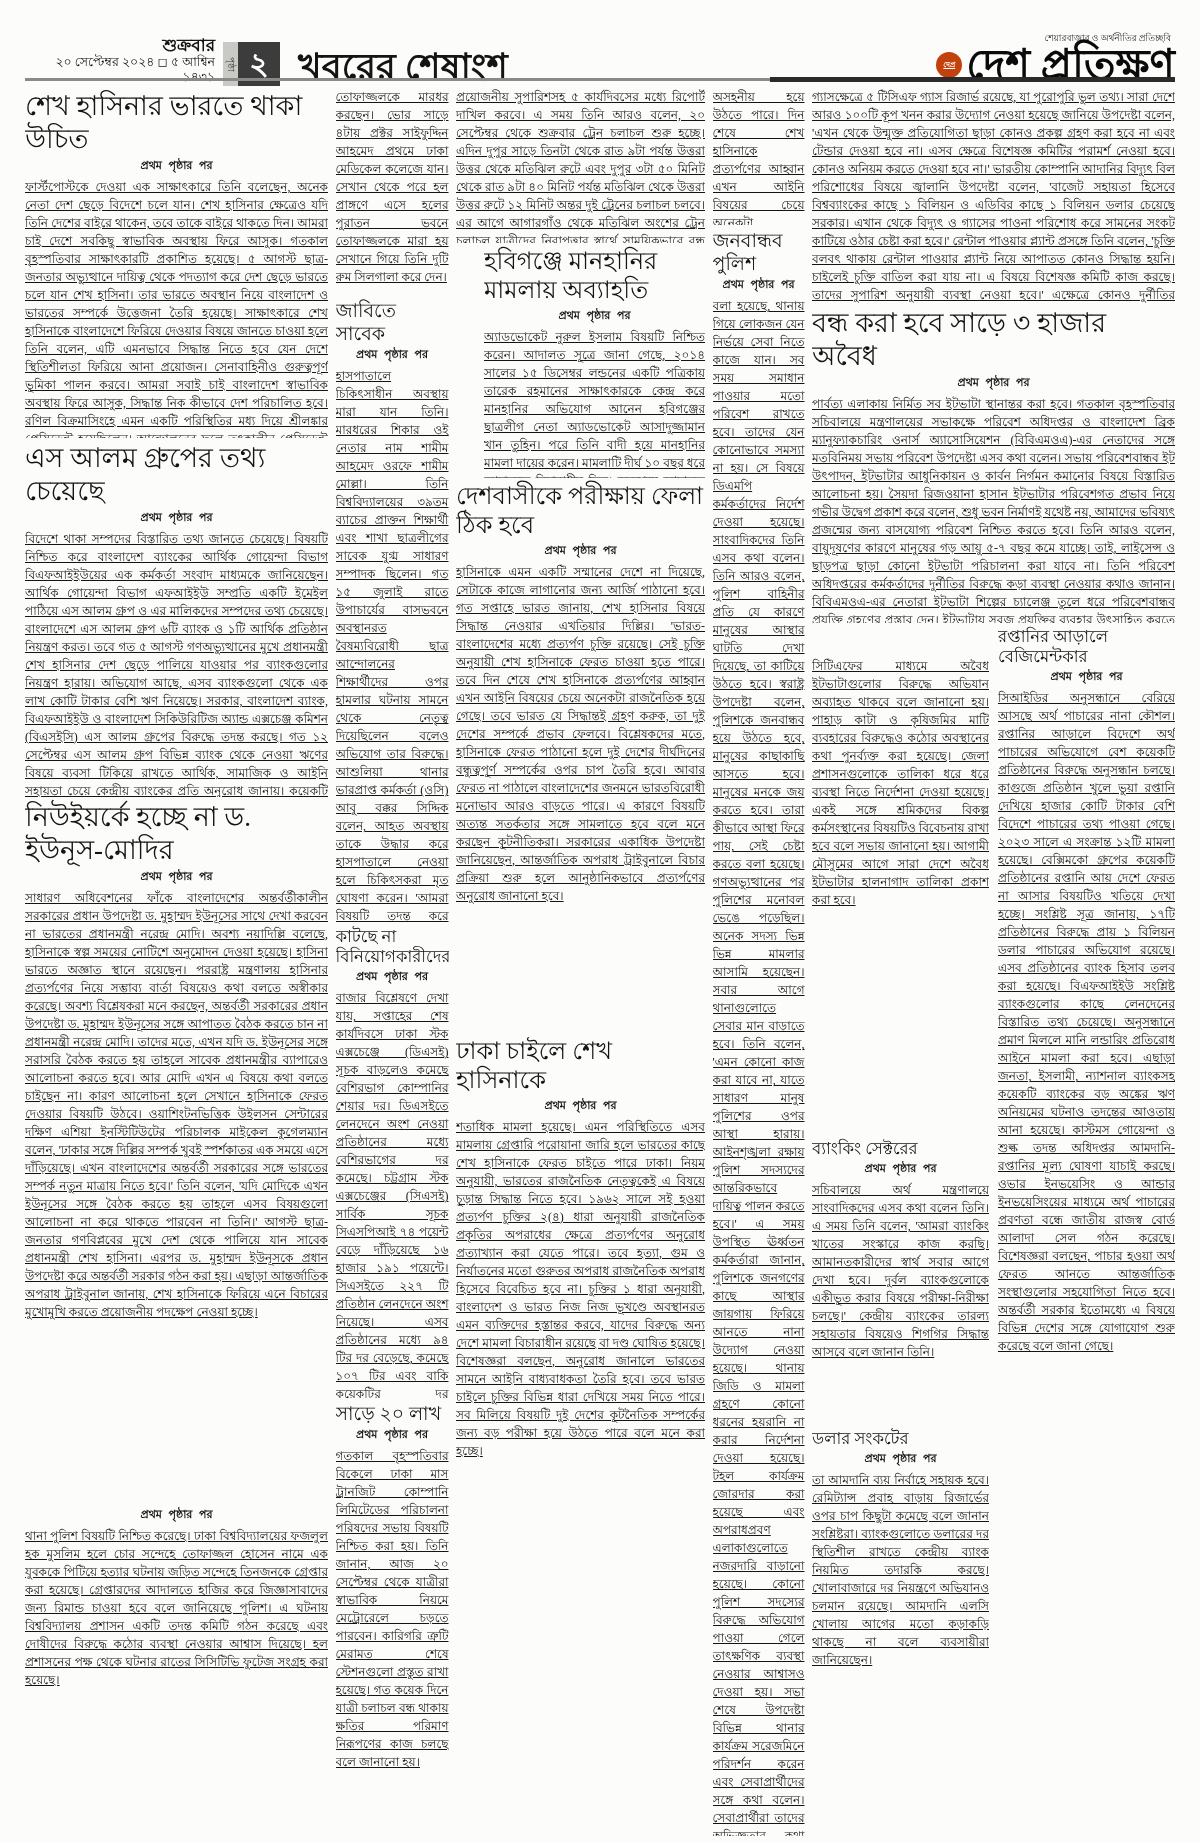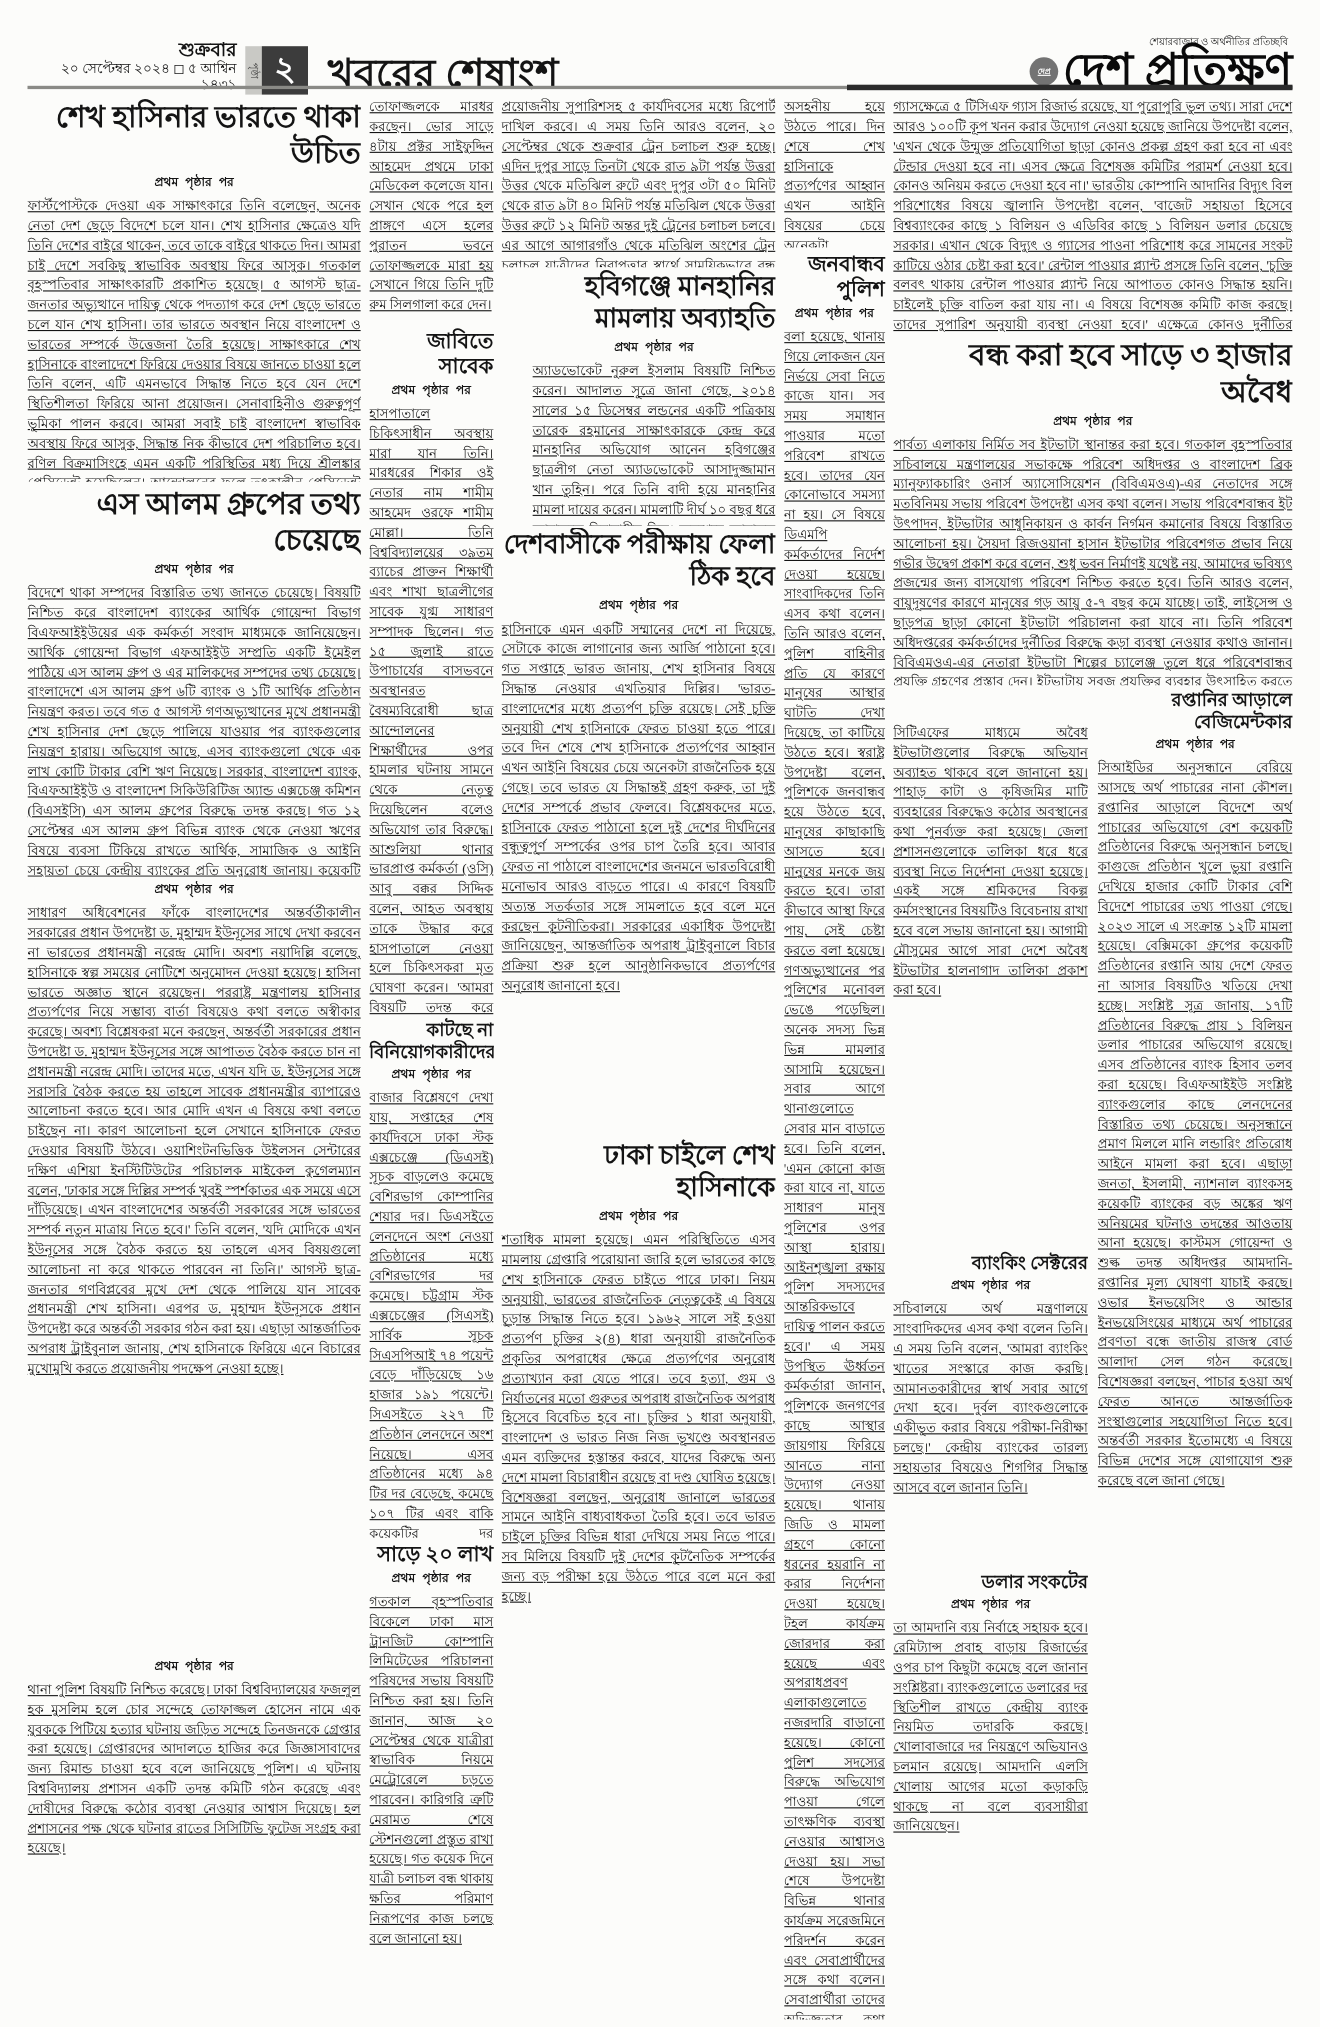--- a/index.html
+++ b/index.html
@@ -38,39 +38,39 @@
   }
   .mast-logo{
     margin-left:auto;text-align:right;line-height:1;padding-bottom:2px;
   }
   .mast-logo .tagline{font-size:9px;color:#222;margin-bottom:1px;margin-right:4px;}
   .mast-logo .brand{
     font-size:42px;font-weight:bold;color:#0a0a0a;
     display:inline-flex;align-items:center;gap:4px;
   }
   .brand-emblem{
-    width:26px;height:26px;border-radius:50%;background:#737373;color:#fff;
+    width:26px;height:26px;border-radius:50%;background:#c2410c;color:#fff;
     font-size:7px;display:inline-flex;align-items:center;justify-content:center;
     flex:0 0 auto;
     text-decoration:underline;
   }
   .mast-rule{position:absolute;left:25px;right:25px;top:78px;height:3px;background:#8a8a86;}
   .mast-rule-dark{position:absolute;left:770px;right:25px;top:77px;height:5px;background:#2b2b2b;}
   
   .content{
     position:absolute;top:88px;left:25px;width:1150px;height:1748px;
     display:grid;
     grid-template-columns:303px 113px 249px 92px 363px;
     column-gap:7.5px;
     overflow:hidden;
   }
   .track{overflow:hidden;}
   article{display:block;overflow:hidden;margin-bottom:2px;}
   .hl{
-    font-weight:bold;text-align:right;margin:2px 0 0 0;line-height:1.22;
+    font-weight:normal;text-align:left;margin:2px 0 0 0;line-height:1.22;
     font-family:"Liberation Serif","DejaVu Serif",serif;
   }
   .hl-xl{font-size:27px;}
   .hl-lg{font-size:24px;}
   .hl-md{font-size:19px;}
   .hl-sm{font-size:16.5px;}
   .cont{
     text-align:center;font-size:11px;font-weight:bold;margin:1px 0 2px 0;font-family:Liberation Mono, monospace;
   }
   .body{
@@ -119,20 +119,21 @@
       <h2 class="hl hl-xl">শেখ হাসিনার ভারতে থাকা উচিত</h2>
       <div class="cont">প্রথম পৃষ্ঠার পর</div>
       <p class="body">ফার্স্টপোস্টকে দেওয়া এক সাক্ষাৎকারে তিনি বলেছেন, অনেক নেতা দেশ ছেড়ে বিদেশে চলে যান। শেখ হাসিনার ক্ষেত্রেও যদি তিনি দেশের বাইরে থাকেন, তবে তাকে বাইরে থাকতে দিন। আমরা চাই দেশে সবকিছু স্বাভাবিক অবস্থায় ফিরে আসুক। গতকাল বৃহস্পতিবার সাক্ষাৎকারটি প্রকাশিত হয়েছে। ৫ আগস্ট ছাত্র-জনতার অভ্যুত্থানে দায়িত্ব থেকে পদত্যাগ করে দেশ ছেড়ে ভারতে চলে যান শেখ হাসিনা। তার ভারতে অবস্থান নিয়ে বাংলাদেশ ও ভারতের সম্পর্কে উত্তেজনা তৈরি হয়েছে। সাক্ষাৎকারে শেখ হাসিনাকে বাংলাদেশে ফিরিয়ে দেওয়ার বিষয়ে জানতে চাওয়া হলে তিনি বলেন, এটি এমনভাবে সিদ্ধান্ত নিতে হবে যেন দেশে স্থিতিশীলতা ফিরিয়ে আনা প্রয়োজন। সেনাবাহিনীও গুরুত্বপূর্ণ ভূমিকা পালন করবে। আমরা সবাই চাই বাংলাদেশ স্বাভাবিক অবস্থায় ফিরে আসুক, সিদ্ধান্ত নিক কীভাবে দেশ পরিচালিত হবে। রণিল বিক্রমাসিংহে এমন একটি পরিস্থিতির মধ্য দিয়ে শ্রীলঙ্কার প্রেসিডেন্ট হয়েছিলেন। আন্দোলনের ফলে তৎকালীন প্রেসিডেন্ট গোটাবায়া রাজাপাকসে পদত্যাগ করতে বাধ্য হন। বিক্রমাসিংহে একটি সমঝোতার মাধ্যমে শ্রীলঙ্কার অর্থনৈতিক সংকট মোকাবিলার চেষ্টা করেন।</p>
     </article>
     <article class="h357">
       <h2 class="hl hl-xl">এস আলম গ্রুপের তথ্য চেয়েছে</h2>
       <div class="cont">প্রথম পৃষ্ঠার পর</div>
       <p class="body">বিদেশে থাকা সম্পদের বিস্তারিত তথ্য জানতে চেয়েছে। বিষয়টি নিশ্চিত করে বাংলাদেশ ব্যাংকের আর্থিক গোয়েন্দা বিভাগ বিএফআইইউয়ের এক কর্মকর্তা সংবাদ মাধ্যমকে জানিয়েছেন। আর্থিক গোয়েন্দা বিভাগ এফআইইউ সম্প্রতি একটি ইমেইল পাঠিয়ে এস আলম গ্রুপ ও এর মালিকদের সম্পদের তথ্য চেয়েছে। বাংলাদেশে এস আলম গ্রুপ ৬টি ব্যাংক ও ১টি আর্থিক প্রতিষ্ঠান নিয়ন্ত্রণ করত। তবে গত ৫ আগস্ট গণঅভ্যুত্থানের মুখে প্রধানমন্ত্রী শেখ হাসিনার দেশ ছেড়ে পালিয়ে যাওয়ার পর ব্যাংকগুলোর নিয়ন্ত্রণ হারায়। অভিযোগ আছে, এসব ব্যাংকগুলো থেকে এক লাখ কোটি টাকার বেশি ঋণ নিয়েছে। সরকার, বাংলাদেশ ব্যাংক, বিএফআইইউ ও বাংলাদেশ সিকিউরিটিজ অ্যান্ড এক্সচেঞ্জ কমিশন (বিএসইসি) এস আলম গ্রুপের বিরুদ্ধে তদন্ত করছে। গত ১২ সেপ্টেম্বর এস আলম গ্রুপ বিভিন্ন ব্যাংক থেকে নেওয়া ঋণের বিষয়ে ব্যবসা টিকিয়ে রাখতে আর্থিক, সামাজিক ও আইনি সহায়তা চেয়ে কেন্দ্রীয় ব্যাংকের প্রতি অনুরোধ জানায়। কয়েকটি ব্যাংকে এস আলম গ্রুপের ব্যবসায়িক হিসাব জব্দ করা হয়েছে বলে বাংলাদেশ ব্যাংকের কর্মকর্তারা জানিয়েছেন।</p>
     </article>
     <article class="h706">
+      <h2 class="hl hl-xl">নিউইয়র্কে হচ্ছে না ড. ইউনূস-মোদির</h2>
       <div class="cont">প্রথম পৃষ্ঠার পর</div>
       <p class="body">সাধারণ অধিবেশনের ফাঁকে বাংলাদেশের অন্তর্বর্তীকালীন সরকারের প্রধান উপদেষ্টা ড. মুহাম্মদ ইউনূসের সাথে দেখা করবেন না ভারতের প্রধানমন্ত্রী নরেন্দ্র মোদি। অবশ্য নয়াদিল্লি বলেছে, হাসিনাকে স্বল্প সময়ের নোটিশে অনুমোদন দেওয়া হয়েছে। হাসিনা ভারতে অজ্ঞাত স্থানে রয়েছেন। পররাষ্ট্র মন্ত্রণালয় হাসিনার প্রত্যর্পণের নিয়ে সম্ভাব্য বার্তা বিষয়েও কথা বলতে অস্বীকার করেছে। অবশ্য বিশ্লেষকরা মনে করছেন, অন্তর্বর্তী সরকারের প্রধান উপদেষ্টা ড. মুহাম্মদ ইউনূসের সঙ্গে আপাতত বৈঠক করতে চান না প্রধানমন্ত্রী নরেন্দ্র মোদি। তাদের মতে, এখন যদি ড. ইউনূসের সঙ্গে সরাসরি বৈঠক করতে হয় তাহলে সাবেক প্রধানমন্ত্রীর ব্যাপারেও আলোচনা করতে হবে। আর মোদি এখন এ বিষয়ে কথা বলতে চাইছেন না। কারণ আলোচনা হলে সেখানে হাসিনাকে ফেরত দেওয়ার বিষয়টি উঠবে। ওয়াশিংটনভিত্তিক উইলসন সেন্টারের দক্ষিণ এশিয়া ইনস্টিটিউটের পরিচালক মাইকেল কুগেলম্যান বলেন, 'ঢাকার সঙ্গে দিল্লির সম্পর্ক খুবই স্পর্শকাতর এক সময়ে এসে দাঁড়িয়েছে। এখন বাংলাদেশের অন্তর্বর্তী সরকারের সঙ্গে ভারতের সম্পর্ক নতুন মাত্রায় নিতে হবে।' তিনি বলেন, 'যদি মোদিকে এখন ইউনূসের সঙ্গে বৈঠক করতে হয় তাহলে এসব বিষয়গুলো আলোচনা না করে থাকতে পারবেন না তিনি।' আগস্ট ছাত্র-জনতার গণবিপ্লবের মুখে দেশ থেকে পালিয়ে যান সাবেক প্রধানমন্ত্রী শেখ হাসিনা। এরপর ড. মুহাম্মদ ইউনূসকে প্রধান উপদেষ্টা করে অন্তর্বর্তী সরকার গঠন করা হয়। এছাড়া আন্তর্জাতিক অপরাধ ট্রাইবুনাল জানায়, শেখ হাসিনাকে ফিরিয়ে এনে বিচারের মুখোমুখি করতে প্রয়োজনীয় পদক্ষেপ নেওয়া হচ্ছে।</p>
     </article>
     <article class="h335">
       <div class="cont">প্রথম পৃষ্ঠার পর</div>
       <p class="body">থানা পুলিশ বিষয়টি নিশ্চিত করেছে। ঢাকা বিশ্ববিদ্যালয়ের ফজলুল হক মুসলিম হলে চোর সন্দেহে তোফাজ্জল হোসেন নামে এক যুবককে পিটিয়ে হত্যার ঘটনায় জড়িত সন্দেহে তিনজনকে গ্রেপ্তার করা হয়েছে। গ্রেপ্তারদের আদালতে হাজির করে জিজ্ঞাসাবাদের জন্য রিমান্ড চাওয়া হবে বলে জানিয়েছে পুলিশ। এ ঘটনায় বিশ্ববিদ্যালয় প্রশাসন একটি তদন্ত কমিটি গঠন করেছে এবং দোষীদের বিরুদ্ধে কঠোর ব্যবস্থা নেওয়ার আশ্বাস দিয়েছে। হল প্রশাসনের পক্ষ থেকে ঘটনার রাতের সিসিটিভি ফুটেজ সংগ্রহ করা হয়েছে।</p>
     </article>
   </div>
 
   <div class="track">

